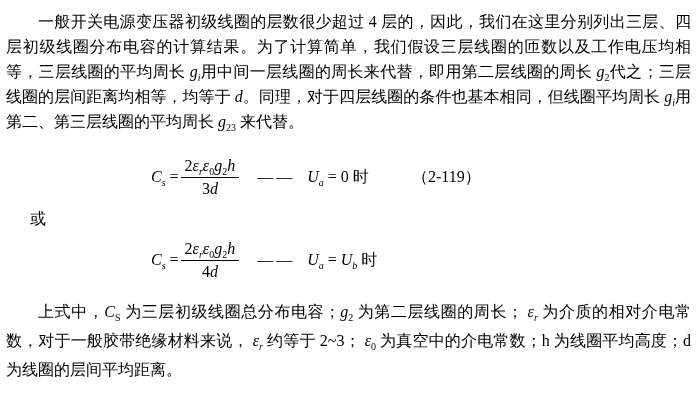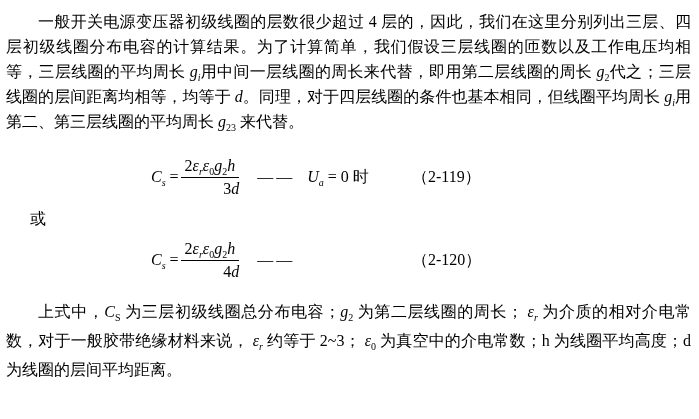--- a/index.html
+++ b/index.html
@@ -26,21 +26,21 @@
   .eq-row {
     position: relative;
     display: flex;
     align-items: center;
     height: 58px;
     padding-left: 145px;
   }
   .eq-row.first { margin-top: 14px; }
   .frac {
     display: inline-block;
-    text-align: right;
+    text-align: center;
     vertical-align: middle;
     margin: 0 2px;
   }
   .frac .num { display: block; padding: 0 4px 2px; border-bottom: 1px solid #000; }
   .frac .den { display: block; padding-top: 2px; }
   .eq-dash { margin: 0 12px 0 16px; letter-spacing: 3px; white-space: nowrap; }
   .eq-cond { white-space: nowrap; }
   .eq-num-label { position: absolute; left: 406px; white-space: nowrap; }
 </style>
 </head>
@@ -64,18 +64,18 @@
 
   <p class="para or-line">或</p>
 
   <div class="eq-row">
     <span class="eq-lhs"><span class="it">C</span><sub class="it">s</sub><span> = </span></span>
     <span class="frac">
       <span class="num"><span>2</span><span class="it">ε</span><sub class="it">r</sub><span class="it">ε</span><sub>0</sub><span class="it">g</span><sub>2</sub><span class="it">h</span></span>
       <span class="den"><span>4</span><span class="it">d</span></span>
     </span>
     <span class="eq-dash">——</span>
-    <span class="eq-num-label">（2-120）</span>
+    <span class="eq-cond"><span class="it">U</span><sub class="it">a</sub><span> = </span><span class="it">U</span><sub class="it">b</sub><span> </span><span>时</span></span>
   </div>
 
   <p class="para indent lh29 explain"><span>上式中，</span><span class="it">C</span><sub>S</sub><span> 为三层初级线圈总分布电容；</span><span class="it">g</span><sub>2</sub><span> 为第二层线圈的周长； </span><span class="it">ε</span><sub class="it">r</sub><span> 为介质的相对介电常数，对于一般胶带绝缘材料来说， </span><span class="it">ε</span><sub class="it">r</sub><span> 约等于 2~3； </span><span class="it">ε</span><sub>0</sub><span> 为真空中的介电常数；h 为线圈平均高度；d 为线圈的层间平均距离。</span></p>
 
 </div>
 
 </body></html>

